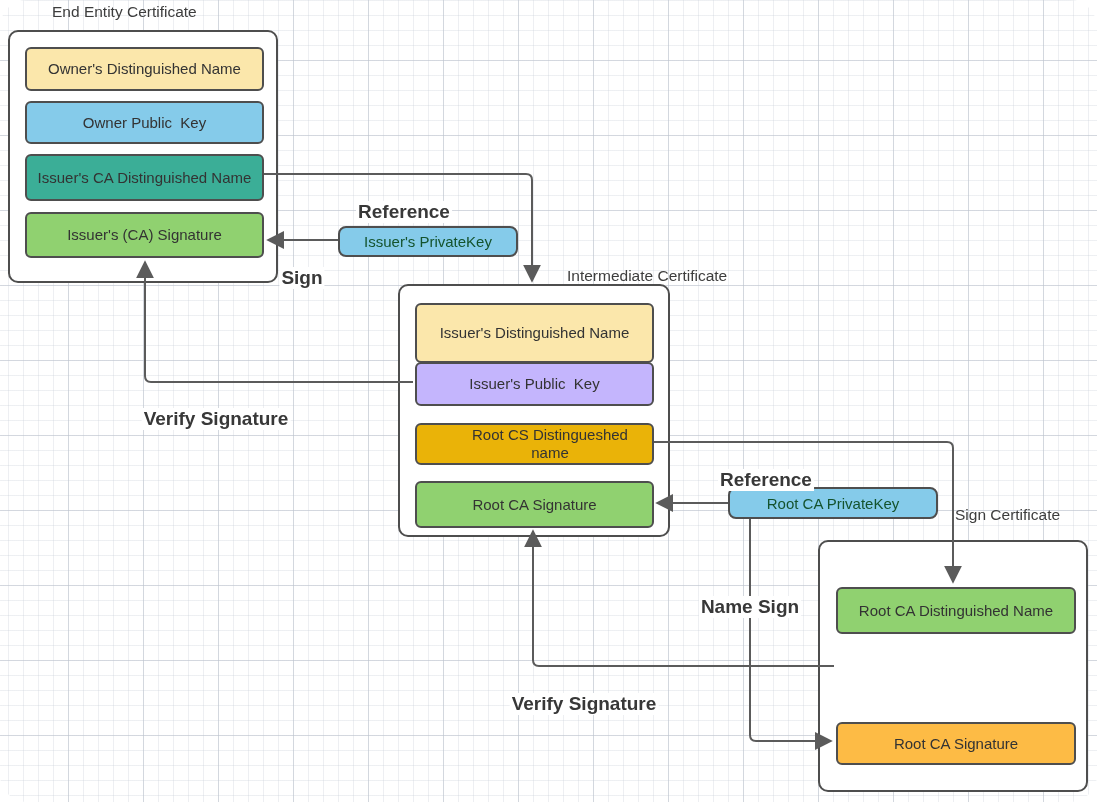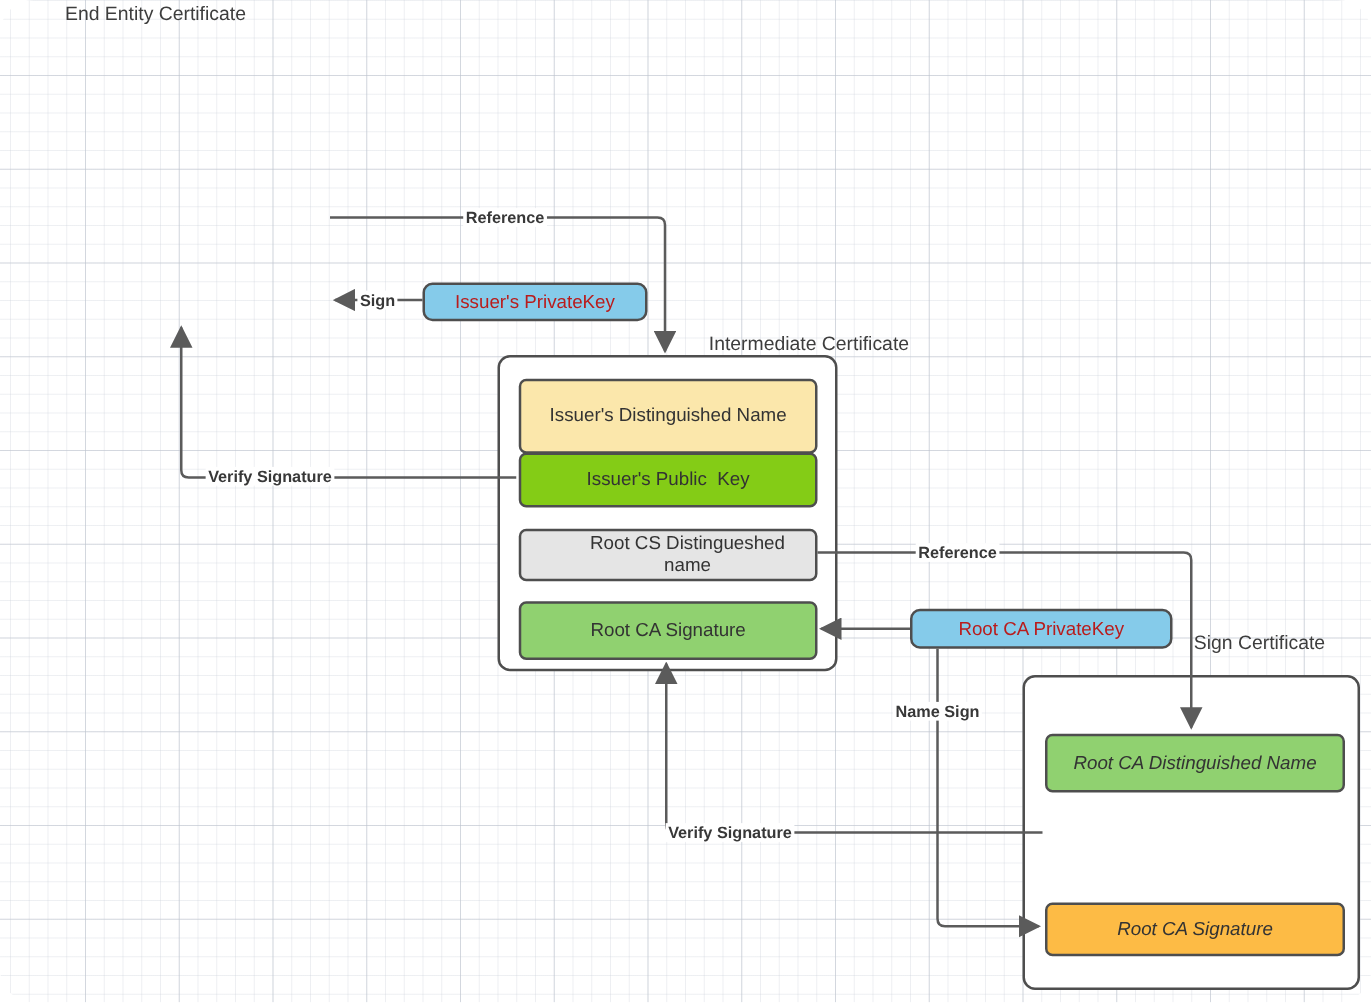--- a/index.html
+++ b/index.html
@@ -58,40 +58,41 @@
   .keybox {
     position: absolute;
     box-sizing: border-box;
     border: 2px solid #4e4e4e;
     border-radius: 8px;
     display: flex;
     align-items: center;
     justify-content: center;
     text-align: center;
     font-size: 15px;
-    color: #b91c1c;
+    color: #14532d;
     z-index: 4;
   }
   .group-title {
     position: absolute;
     font-size: 15.5px;
     color: #3d3d3d;
     white-space: nowrap;
     z-index: 2;
   }
   .edge-label {
     position: absolute;
     transform: translate(-50%, -50%);
-    font-size: 13px;
+    font-size: 19px;
     font-weight: bold;
     color: #383838;
     background: #ffffff;
     padding: 0px 2px;
     white-space: nowrap;
     z-index: 6;
+    margin-top: 38px;
   }
 </style>
 </head>
 <body>
 
 <div class="canvas">
 
   <svg class="wires" viewBox="0 0 1097 802" xmlns="http://www.w3.org/2000/svg">
     <defs>
       <marker id="arrow" viewBox="0 0 10 10" refX="9" refY="5" markerWidth="9" markerHeight="9" orient="auto">
@@ -104,37 +105,51 @@
     <path d="M654 442 L947 442 Q953 442 953 448 L953 582" fill="none" stroke="#5b5b5b" stroke-width="2" marker-end="url(#arrow)"></path>
     <path d="M728 503 L657 503" fill="none" stroke="#5b5b5b" stroke-width="2" marker-end="url(#arrow)"></path>
     <path d="M750 519 L750 735 Q750 741 756 741 L831 741" fill="none" stroke="#5b5b5b" stroke-width="2" marker-end="url(#arrow)"></path>
     <path d="M834 666 L539 666 Q533 666 533 660 L533 531" fill="none" stroke="#5b5b5b" stroke-width="2" marker-end="url(#arrow)"></path>
   </svg>
 
   <div class="group-title" style="left:52px; top:3px;">End Entity Certificate</div>
   <div class="group-title" style="left:567px; top:251px;margin-top:16px;">Intermediate Certificate</div>
   <div class="group-title" style="left:955px; top:506px;">Sign Certificate</div>
 
+  <div class="cert" style="left:8px; top:30px; width:270px; height:253px;">
+    <div class="field" style="left: 15px; top: 15px; width: 239px; height: 44px; background-color: rgb(251, 231, 171);">
+      <span>Owner's Distinguished Name</span>
+    </div>
+    <div class="field" style="left: 15px; top: 69px; width: 239px; height: 43px; background-color: rgb(133, 203, 234);">
+      <span>Owner Public  Key</span>
+    </div>
+    <div class="field" style="left: 15px; top: 122px; width: 239px; height: 47px; background-color: rgb(59, 174, 151);">
+      <span>Issuer's CA Distinguished Name</span>
+    </div>
+    <div class="field" style="left: 15px; top: 180px; width: 239px; height: 46px; background-color: rgb(144, 209, 112);">
+      <span>Issuer's (CA) Signature</span>
+    </div>
+  </div>
 
   <div class="cert" style="left:398px; top:284px; width:272px; height:253px;">
     <div class="field" style="left: 15px; top: 17px; width: 239px; height: 60px; background-color: rgb(251, 231, 171); justify-content: center;">
       <span>Issuer's Distinguished Name</span>
     </div>
-    <div class="field" style="left: 15px; top: 76px; width: 239px; height: 44px; background-color: #84cc16; text-align: right;">
+    <div class="field" style="left: 15px; top: 76px; width: 239px; height: 44px; background-color: #c4b5fd; text-align: right;">
       <span>Issuer's Public  Key</span>
     </div>
-    <div class="field" style="left: 15px; top: 137px; width: 239px; height: 42px; background-color: #e5e5e5; padding-left: 39px;">
+    <div class="field" style="left: 15px; top: 137px; width: 239px; height: 42px; background-color: #eab308; padding-left: 39px;">
       <span>Root CS Distingueshed name</span>
     </div>
     <div class="field" style="left: 15px; top: 195px; width: 239px; height: 47px; background-color: rgb(144, 209, 112);">
       <span>Root CA Signature</span>
     </div>
   </div>
 
-  <div class="cert" style="left:818px; top:540px; width:270px; height:252px;font-style:italic;">
+  <div class="cert" style="left:818px; top:540px; width:270px; height:252px;">
     <div class="field" style="left: 16px; top: 45px; width: 240px; height: 47px; background-color: rgb(144, 209, 112);">
       <span>Root CA Distinguished Name</span>
     </div>
     <div class="field" style="left: 16px; top: 180px; width: 240px; height: 43px; background-color: rgb(253, 187, 69);">
       <span>Root CA Signature</span>
     </div>
   </div>
 
   <div class="keybox" style="left: 338px; top: 226px; width: 180px; height: 31px; background-color: rgb(133, 203, 234);">
     <span>Issuer's PrivateKey</span>

